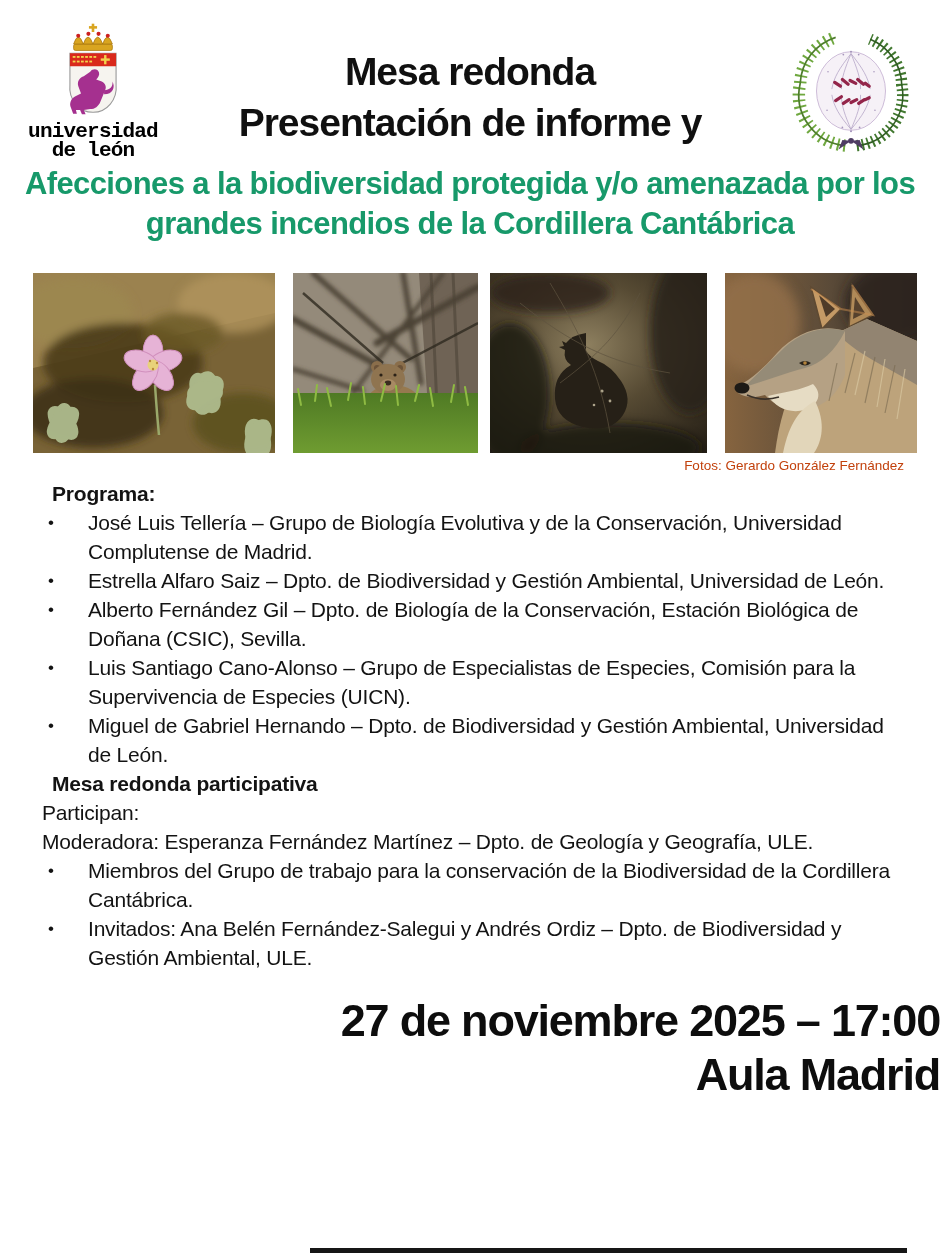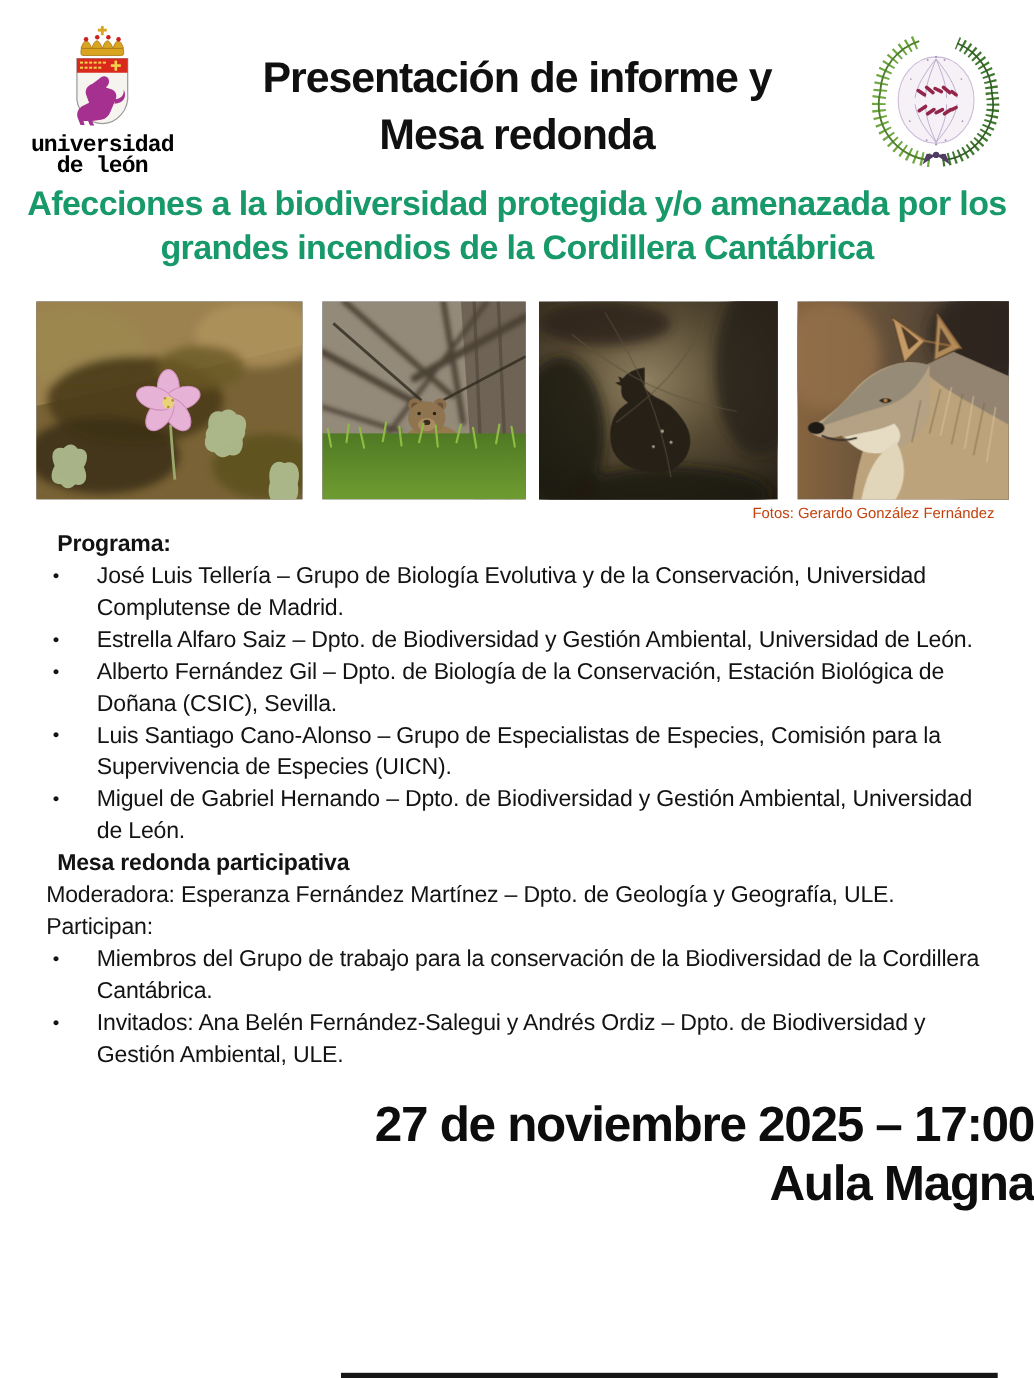--- a/index.html
+++ b/index.html
@@ -88,22 +88,22 @@
           </g>
         </svg>
       </span>
       <div class="uni-name">
         <div>universidad</div>
         <div class="l2">de león</div>
       </div>
     </div>
 
     <div class="title-block">
+      <div>Mesa redonda</div>
       <div>Presentación de informe y</div>
-      <div>Mesa redonda</div>
     </div>
 
     <div class="biologo-block">
       <span>
         <svg width="138" height="138" viewBox="0 0 144 144">
 
           <ellipse cx="72" cy="72" rx="36" ry="41" fill="#f6f1f7" stroke="#cbb9d6" stroke-width="1"></ellipse>
           <g stroke="#b3a3c6" stroke-width="0.8" fill="none">
             <path d="M72 33 C60 48 54 58 52 70"></path>
               <path d="M72 33 C66 48 62 58 62 70"></path>
@@ -392,34 +392,34 @@
           <span class="bullet">•</span>
           <span class="li-text">Luis Santiago Cano-Alonso –  Grupo de Especialistas de Especies, Comisión para la Supervivencia de Especies (UICN).</span>
         </li>
       <li>
           <span class="bullet">•</span>
           <span class="li-text">Miguel de Gabriel Hernando – Dpto. de Biodiversidad y Gestión Ambiental, Universidad de León.</span>
         </li>
     </ul>
 
     <div class="b">Mesa redonda participativa</div>
+    <div>Participan:</div>
     <div>Moderadora: Esperanza Fernández Martínez – Dpto. de Geología y Geografía, ULE.</div>
-    <div>Participan:</div>
 
     <ul class="bullets">
       <li>
           <span class="bullet">•</span>
           <span class="li-text">Miembros del Grupo de trabajo para la conservación de la Biodiversidad de la Cordillera Cantábrica.</span>
         </li>
       <li>
           <span class="bullet">•</span>
           <span class="li-text">Invitados: Ana Belén Fernández-Salegui y Andrés Ordiz – Dpto. de Biodiversidad y Gestión Ambiental, ULE.</span>
         </li>
     </ul>
   </div>
 
   <div class="footer">
     <div>27 de noviembre 2025 – 17:00</div>
-    <div>Aula Magna</div>
+    <div>Aula Madrid</div>
   </div>
 
   <div class="bottom-bar"></div>
 </div>
 
 </body></html>

